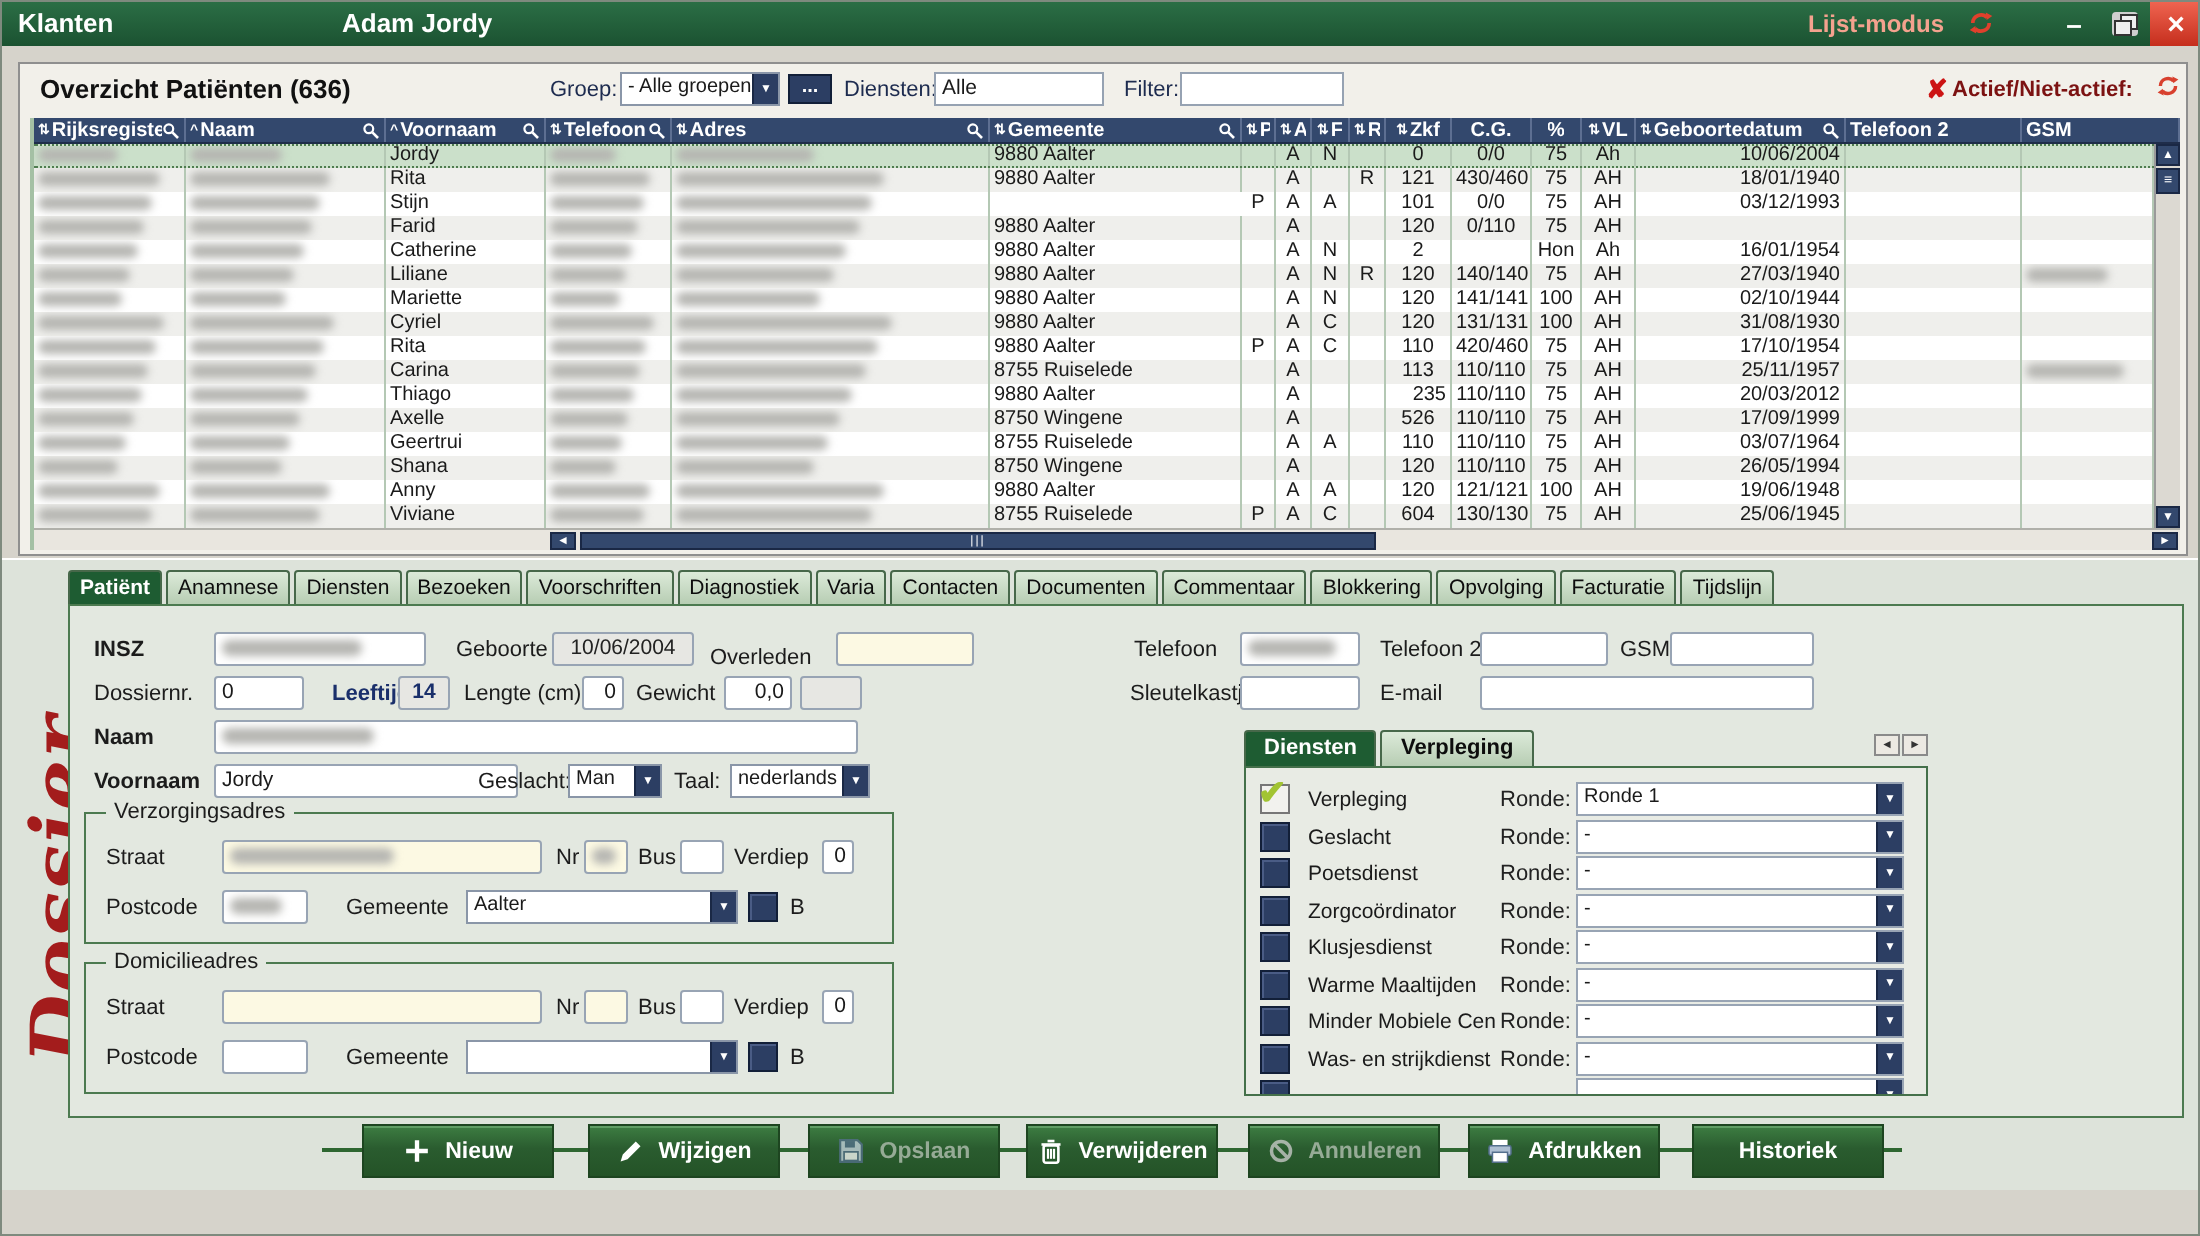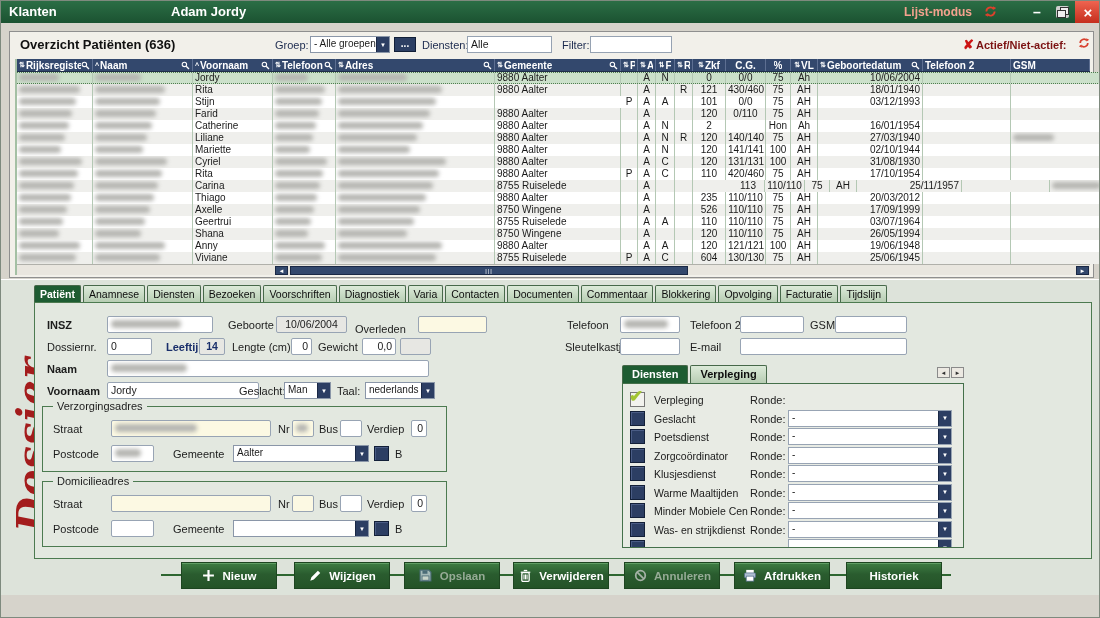--- a/index.html
+++ b/index.html
@@ -524,21 +524,21 @@
                 <div class="blurblob" style="width: 45px;"></div>
               </div>
               <div class="cell" style="width: 159px;">
                 <div class="blurblob" style="width: 95px;"></div>
               </div>
               <div class="cell" style="width: 126px;">8755 Ruiselede</div>
               <div class="cell ta-center" style="width: 17px;"></div>
               <div class="cell ta-center" style="width: 18px;">A</div>
               <div class="cell ta-center" style="width: 19px;"></div>
               <div class="cell ta-center" style="width: 18px;"></div>
-              <div class="cell ta-center" style="width: 33px; margin-left: 39px;">113</div>
+              <div class="cell ta-center" style="width: 33px;">113</div>
               <div class="cell ta-center" style="width: 40px;">110/110</div>
               <div class="cell ta-center" style="width: 25px;">75</div>
               <div class="cell ta-center" style="width: 27px;">AH</div>
               <div class="cell ta-right" style="width: 105px;">25/11/1957</div>
               <div class="cell" style="width: 88px;"></div>
               <div class="cell" style="flex: 1 1 0%;">
                 <div class="blurblob" style="width: 49px;"></div>
               </div>
             </div>
             <div class="row">
@@ -553,21 +553,21 @@
                 <div class="blurblob" style="width: 42px;"></div>
               </div>
               <div class="cell" style="width: 159px;">
                 <div class="blurblob" style="width: 88px;"></div>
               </div>
               <div class="cell" style="width: 126px;">9880 Aalter</div>
               <div class="cell ta-center" style="width: 17px;"></div>
               <div class="cell ta-center" style="width: 18px;">A</div>
               <div class="cell ta-center" style="width: 19px;"></div>
               <div class="cell ta-center" style="width: 18px;"></div>
-              <div class="cell ta-center" style="width: 33px;">235</div>
+              <div class="cell ta-center" style="width: 33px; text-align: right;">235</div>
               <div class="cell ta-center" style="width: 40px;">110/110</div>
               <div class="cell ta-center" style="width: 25px;">75</div>
               <div class="cell ta-center" style="width: 27px;">AH</div>
               <div class="cell ta-right" style="width: 105px;">20/03/2012</div>
               <div class="cell" style="width: 88px;"></div>
               <div class="cell" style="flex: 1 1 0%;"></div>
             </div>
             <div class="row alt">
               <div class="cell" style="width: 76px;">
                 <div class="blurblob" style="width: 48px;"></div>
@@ -845,20 +845,24 @@
         <span class="svc-ar">◄</span>
         <span class="svc-ar">►</span>
       </div>
       <div class="svc-box" id="svcbox">
           <div class="svc-row" style="top: 7px;">
             <span class="cbx checked">
               <span class="chk">✔</span>
             </span>
             <span class="svc-label">Verpleging</span>
             <span class="svc-ronde">Ronde:</span>
+            <div class="svc-dd">
+              <span class="dd-val">Ronde 1</span>
+              <span class="dd-btn"></span>
+            </div>
           </div>
           <div class="svc-row" style="top: 25.5px;">
             <span class="cbx"></span>
             <span class="svc-label">Geslacht</span>
             <span class="svc-ronde">Ronde:</span>
             <div class="svc-dd">
               <span class="dd-val">-</span>
               <span class="dd-btn"></span>
             </div>
           </div>

